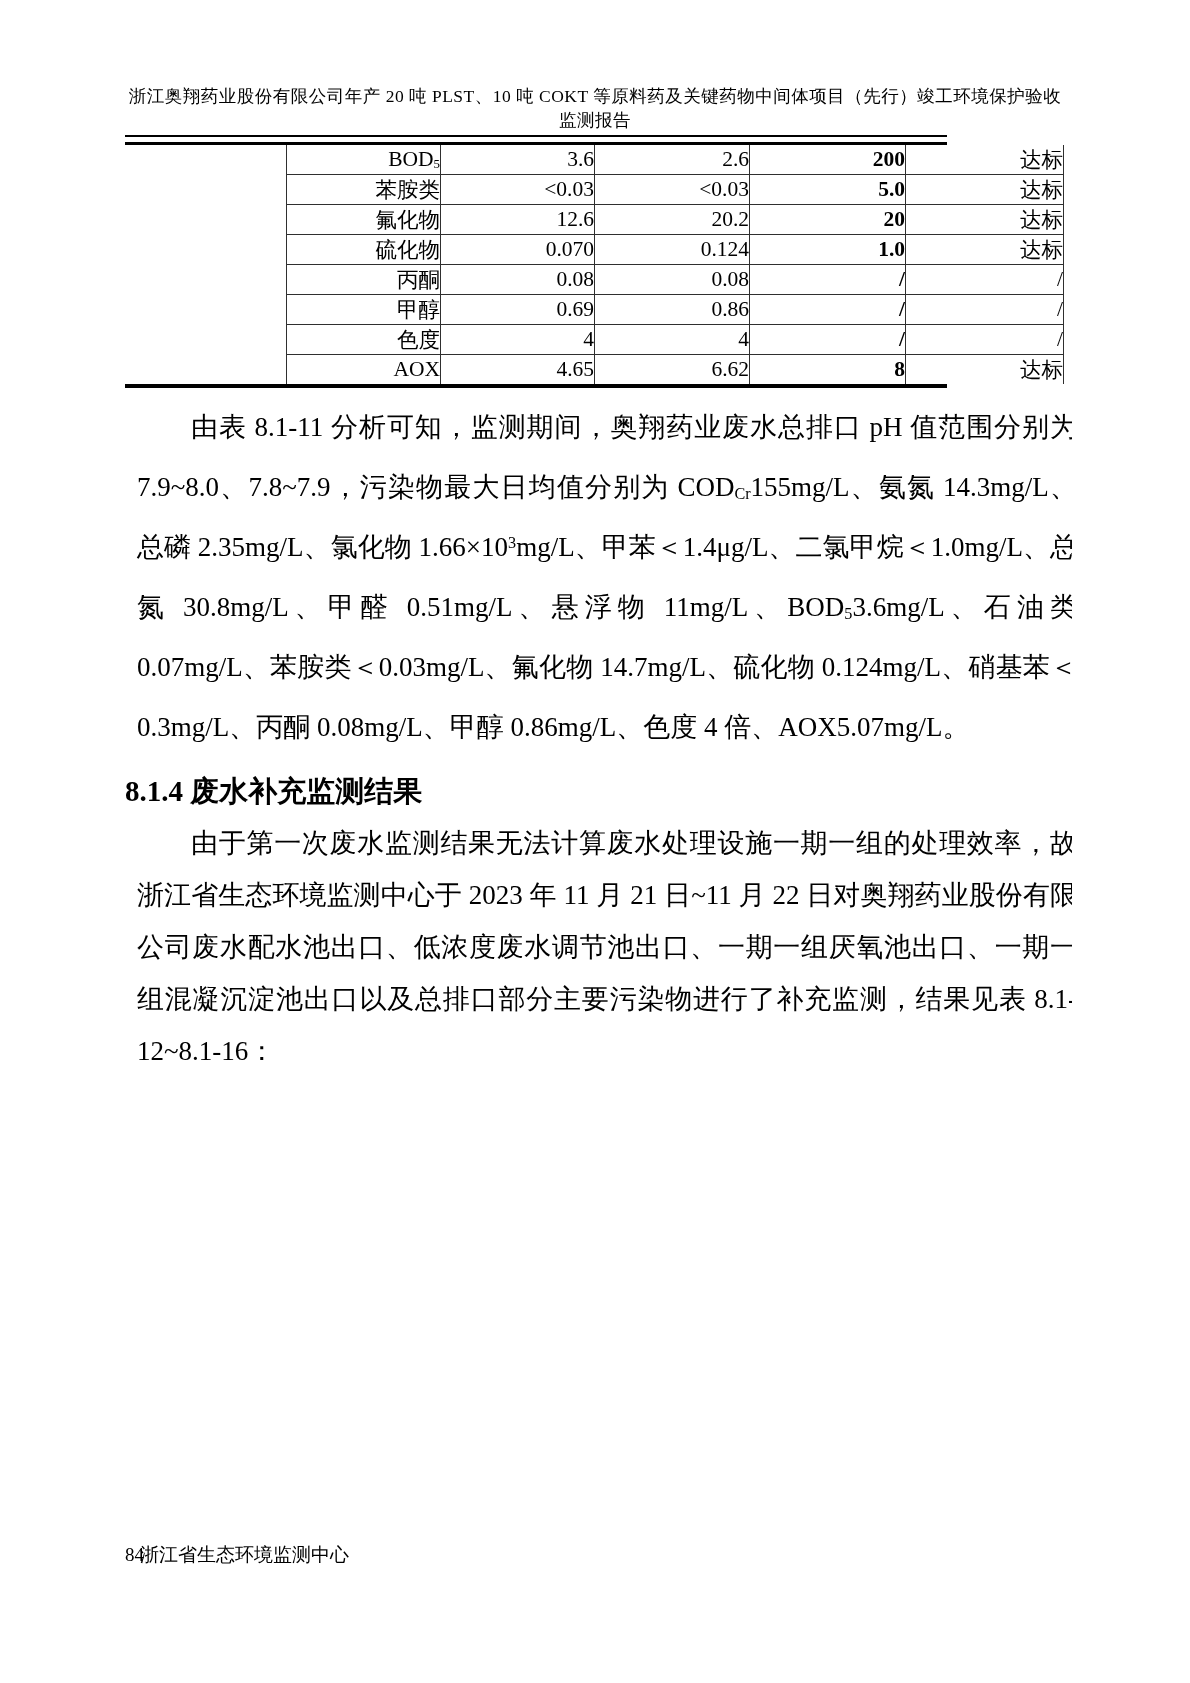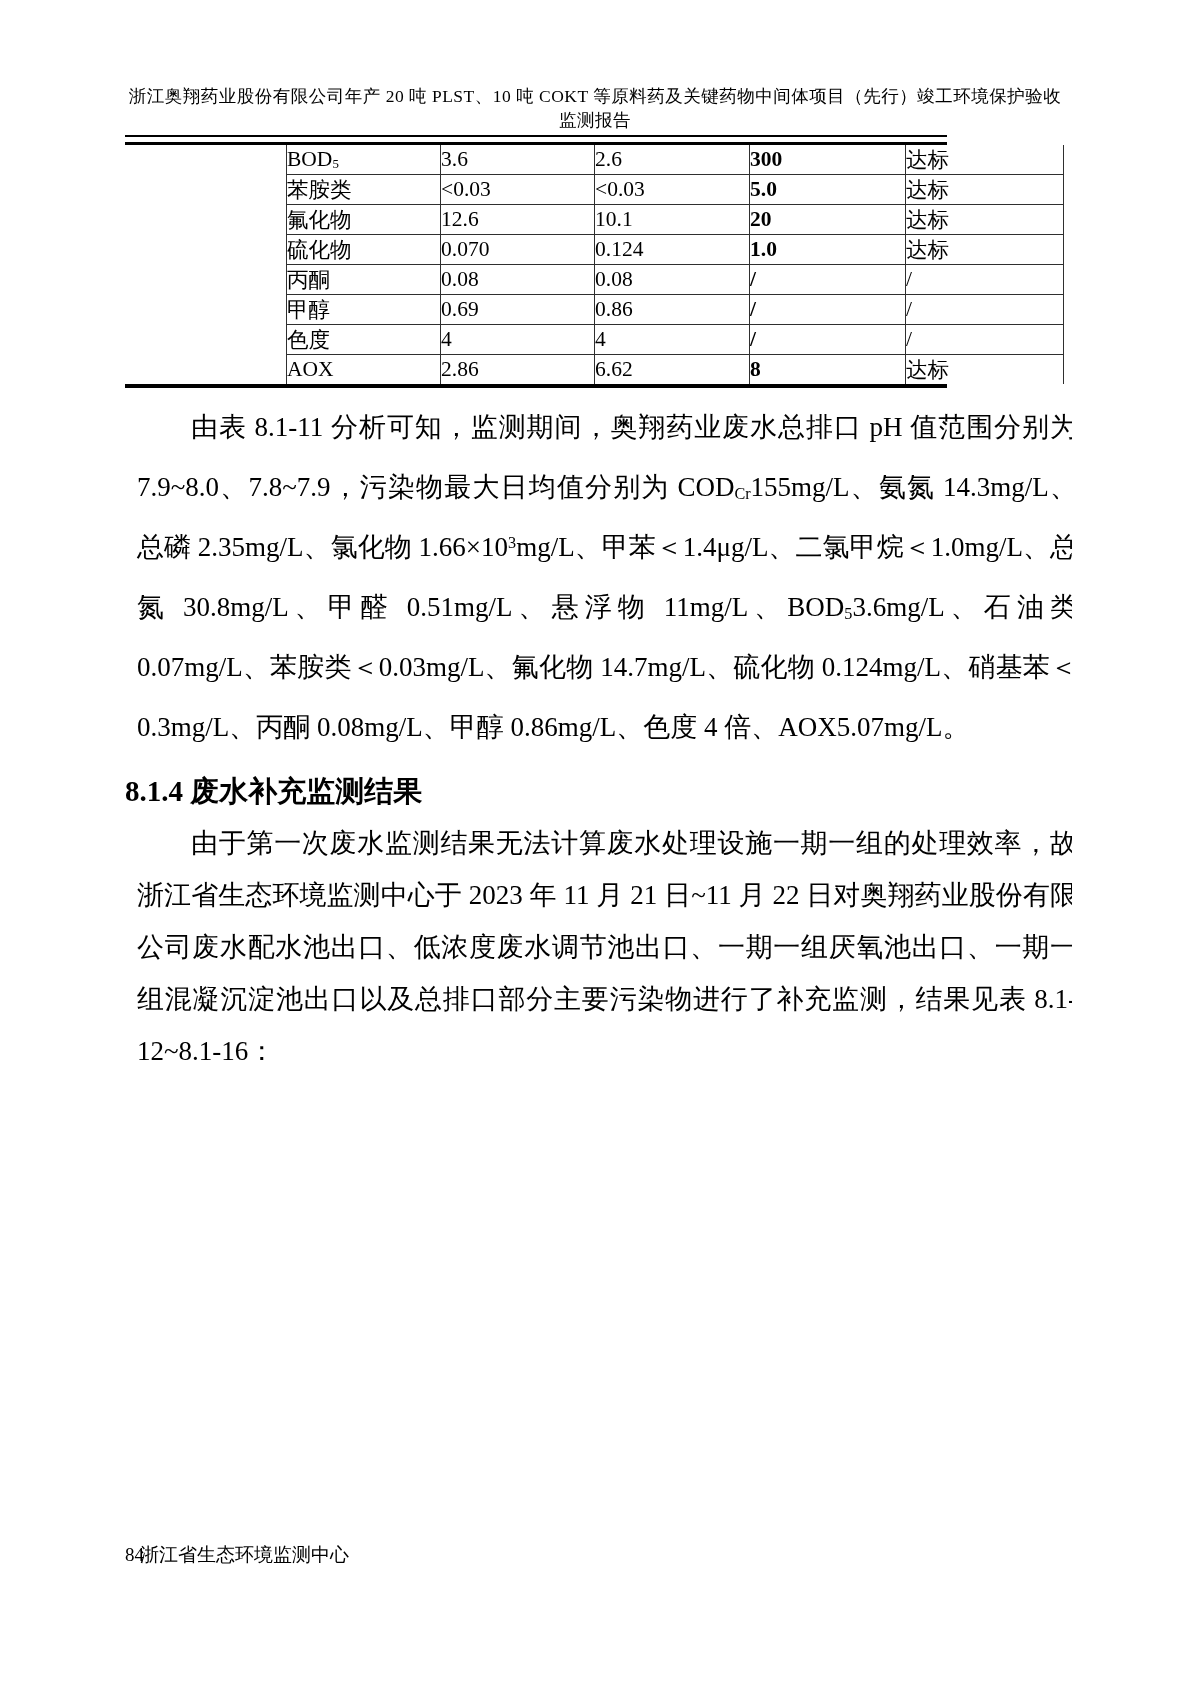--- a/index.html
+++ b/index.html
@@ -35,21 +35,21 @@
   }
   table.results{
     border-collapse:collapse;
     table-layout:fixed;
     margin-left:161px;
     width:777px;
   }
   table.results td{
     border:1.6px solid #2f2f2f;
     height:28.9px;
-    text-align:left;
+    text-align:right;
     vertical-align:middle;
     font-size:21.5px;
     padding:0;
     overflow:hidden;
     white-space:nowrap;
   }
   table.results tr:first-child td{border-top:none;}
   table.results tr:last-child td{border-bottom:none;}
   table.results td:nth-child(4){font-weight:bold;}
   
@@ -101,34 +101,34 @@
           <col style="width:154px">
           <col style="width:155px">
         <col style="width:156px">
           <col style="width:158px">
       </colgroup>
       <tbody>
           <tr>
             <td>BOD<sub>5</sub></td>
             <td>3.6</td>
             <td>2.6</td>
-            <td>300</td>
+            <td>200</td>
             <td>达标</td>
           </tr>
           <tr>
             <td>苯胺类</td>
             <td>&lt;0.03</td>
             <td>&lt;0.03</td>
             <td>5.0</td>
             <td>达标</td>
           </tr>
           <tr>
             <td>氟化物</td>
             <td>12.6</td>
-            <td>10.1</td>
+            <td>20.2</td>
             <td>20</td>
             <td>达标</td>
           </tr>
           <tr>
             <td>硫化物</td>
             <td>0.070</td>
             <td>0.124</td>
             <td>1.0</td>
             <td>达标</td>
           </tr>
@@ -148,21 +148,21 @@
           </tr>
           <tr>
             <td>色度</td>
             <td>4</td>
             <td>4</td>
             <td>/</td>
             <td>/</td>
           </tr>
           <tr>
             <td>AOX</td>
-            <td>2.86</td>
+            <td>4.65</td>
             <td>6.62</td>
             <td>8</td>
             <td>达标</td>
           </tr>
         </tbody>
     </table>
   </div>
 
   <p class="body para1">由表 8.1-11 分析可知，监测期间，奥翔药业废水总排口 pH 值范围分别为 7.9~8.0、7.8~7.9，污染物最大日均值分别为 COD<sub>Cr</sub>155mg/L、氨氮 14.3mg/L、总磷 2.35mg/L、氯化物 1.66×10<sup>3</sup>mg/L、甲苯＜1.4μg/L、二氯甲烷＜1.0mg/L、总氮 30.8mg/L、甲醛 0.51mg/L、悬浮物 11mg/L、BOD<sub>5</sub>3.6mg/L、石油类 0.07mg/L、苯胺类＜0.03mg/L、氟化物 14.7mg/L、硫化物 0.124mg/L、硝基苯＜0.3mg/L、丙酮 0.08mg/L、甲醇 0.86mg/L、色度 4 倍、AOX5.07mg/L。</p>
 

